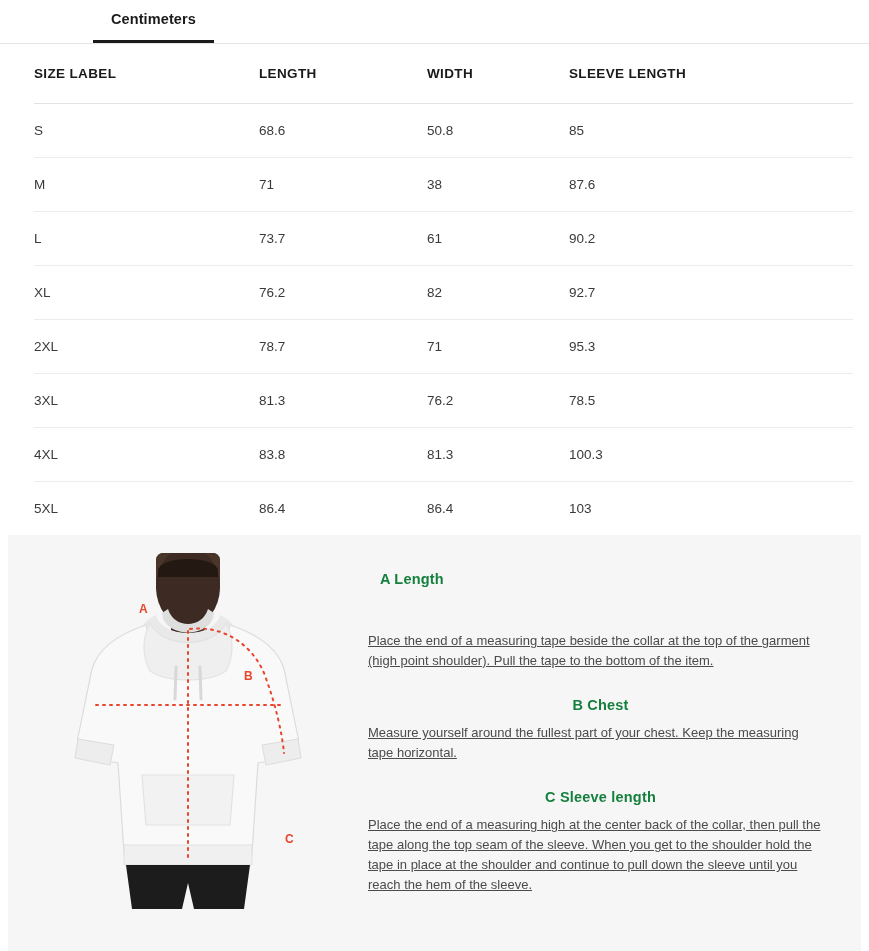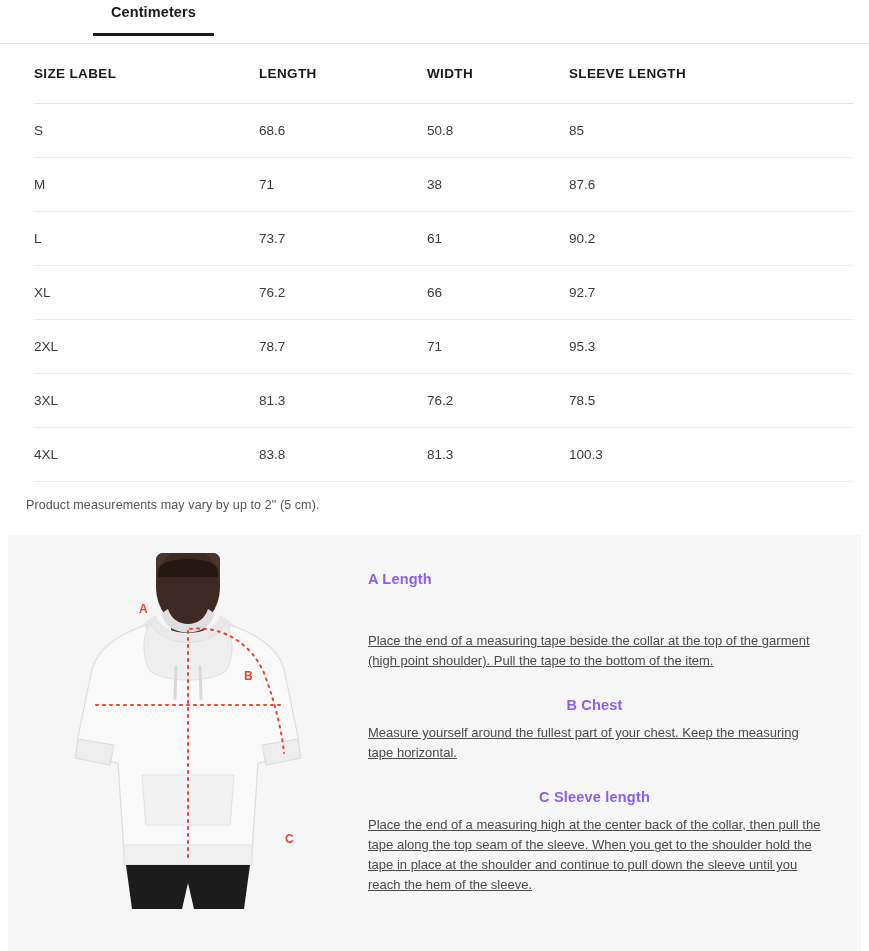--- a/index.html
+++ b/index.html
@@ -23,21 +23,21 @@
     align-items: flex-start;
     padding: 0;
     margin: 0 0 0 0;
     border-bottom: 1px solid #e5e5e5;
     height: 44px;
   }
   .tab {
     font-size: 14.5px;
     font-weight: bold;
     color: #1a1a1a;
-    padding: 3px 18px 12px 18px;
+    padding: 10px 18px 12px 18px;
     margin-left: 93px;
     border-bottom: 3px solid transparent;
     cursor: pointer;
     letter-spacing: 0.1px;
     line-height: 18px;
   }
   .tab.active {
     border-bottom-color: #1a1a1a;
   }
 
@@ -109,24 +109,24 @@
   }
   .guide-a { left: 131px; top: 67px; }
   .guide-b { left: 236px; top: 134px; }
   .guide-c { left: 277px; top: 297px; }
 
   .instructions {
     flex: 1 1 auto;
     padding: 36px 40px 0 0;
   }
   .instructions h3 {
-    margin: 0 0 0 0;
+    margin: 0 0 0 12px;
     font-size: 14.5px;
     font-weight: bold;
-    color: #8b5cf6;
+    color: #15803d;
     letter-spacing: 0.2px;
   }
   .instructions h3.spaced { margin-top: 26px; text-align: center; }
   .instructions p {
     margin: 10px 0 0 0;
     font-size: 13px;
     line-height: 20px;
     color: #4b4b4b;
     max-width: 468px;
     text-decoration: underline;
@@ -173,40 +173,46 @@
       </tr>
       <tr>
         <td>L</td>
         <td>73.7</td>
         <td>61</td>
         <td>90.2</td>
       </tr>
       <tr>
         <td>XL</td>
         <td>76.2</td>
-        <td>66</td>
+        <td>82</td>
         <td>92.7</td>
       </tr>
       <tr>
         <td>2XL</td>
         <td>78.7</td>
         <td>71</td>
         <td>95.3</td>
       </tr>
       <tr>
         <td>3XL</td>
         <td>81.3</td>
         <td>76.2</td>
         <td>78.5</td>
       </tr>
       <tr>
         <td>4XL</td>
         <td>83.8</td>
         <td>81.3</td>
         <td>100.3</td>
+      </tr>
+      <tr>
+        <td>5XL</td>
+        <td>86.4</td>
+        <td>86.4</td>
+        <td>103</td>
       </tr>
     </tbody>
   </table>
 </div>
 
 <div class="note">Product measurements may vary by up to 2" (5 cm).</div>
 
 <div class="panel">
 
   <div class="figure">

